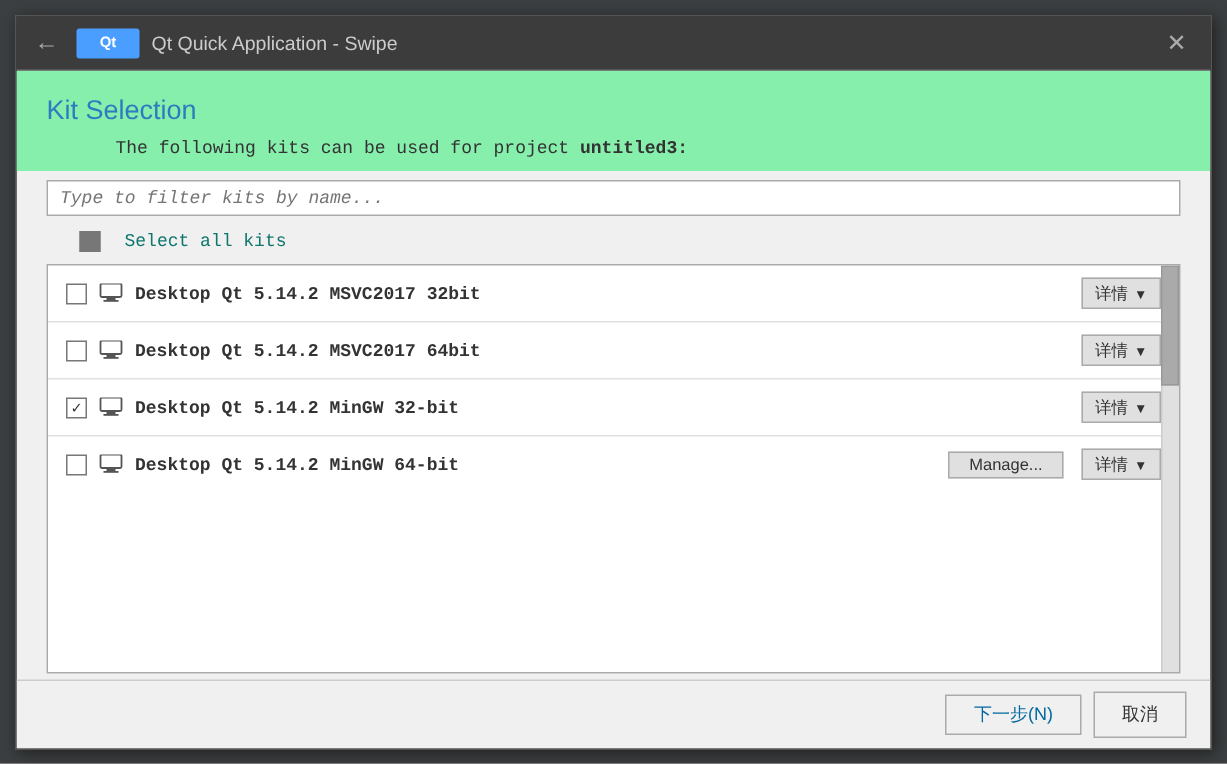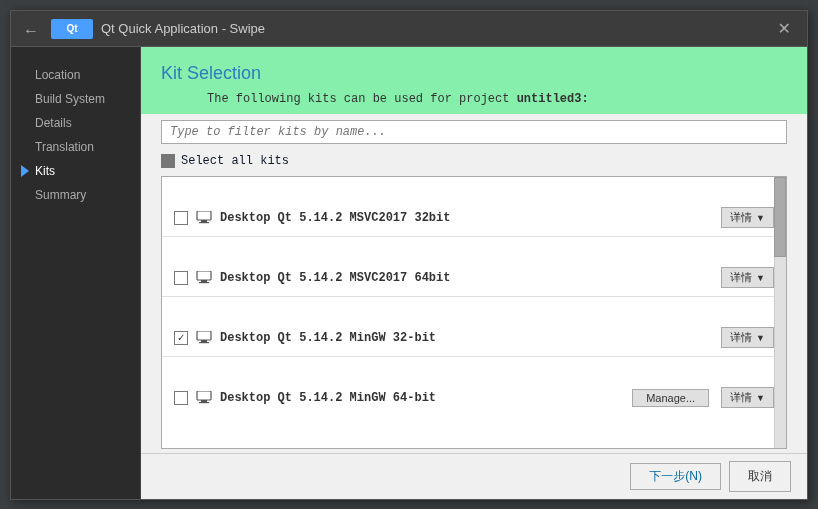--- a/index.html
+++ b/index.html
@@ -169,24 +169,25 @@
       font-size: 12px;
       font-family: "Courier New", monospace;
       font-style: italic;
     }
 
     
     .select-all-row {
       display: flex;
       align-items: center;
       padding: 4px 20px;
-      gap: 6px;
+      gap: 16px;
       font-family: "Courier New", monospace;
       font-size: 12px;
-      color: #0f172a;
+      color: #0f766e;
+      margin-left: 22px;
     }
 
     .checkbox-square {
       width: 14px;
       height: 14px;
       border: 1px solid #777;
       background: #fff;
       display: flex;
       align-items: center;
       justify-content: center;
@@ -215,21 +216,20 @@
 
     .kit-item {
       display: flex;
       align-items: center;
       padding: 8px 12px;
       border-bottom: 1px solid #e0e0e0;
       font-family: "Courier New", monospace;
       font-size: 12px;
       color: #333;
       gap: 8px;
-      margin-top: 22px;
     }
 
     .kit-item:last-child {
       border-bottom: none;
     }
 
     .kit-checkbox {
       width: 14px;
       height: 14px;
       border: 1px solid #777;
@@ -354,40 +354,20 @@
     <div class="title-bar-left">
       <span class="back-btn">←</span>
       <div class="app-icon">Qt</div>
       <span class="title-text">Qt Quick Application - Swipe</span>
     </div>
     <span class="close-btn">✕</span>
   </div>
 
   <div class="content-area">
 
-    <div class="sidebar">
-      <div class="sidebar-item">
-        <span>Location</span>
-      </div>
-      <div class="sidebar-item">
-        <span>Build System</span>
-      </div>
-      <div class="sidebar-item">
-        <span>Details</span>
-      </div>
-      <div class="sidebar-item">
-        <span>Translation</span>
-      </div>
-      <div class="sidebar-item active">
-        <span>Kits</span>
-      </div>
-      <div class="sidebar-item">
-        <span>Summary</span>
-      </div>
-    </div>
 
     <div class="main-panel">
 
       <div class="panel-header">
         <div class="panel-title">Kit Selection</div>
         <div class="panel-desc">
           <span>The following kits can be used for project </span><strong>untitled3:</strong>
         </div>
       </div>
 

